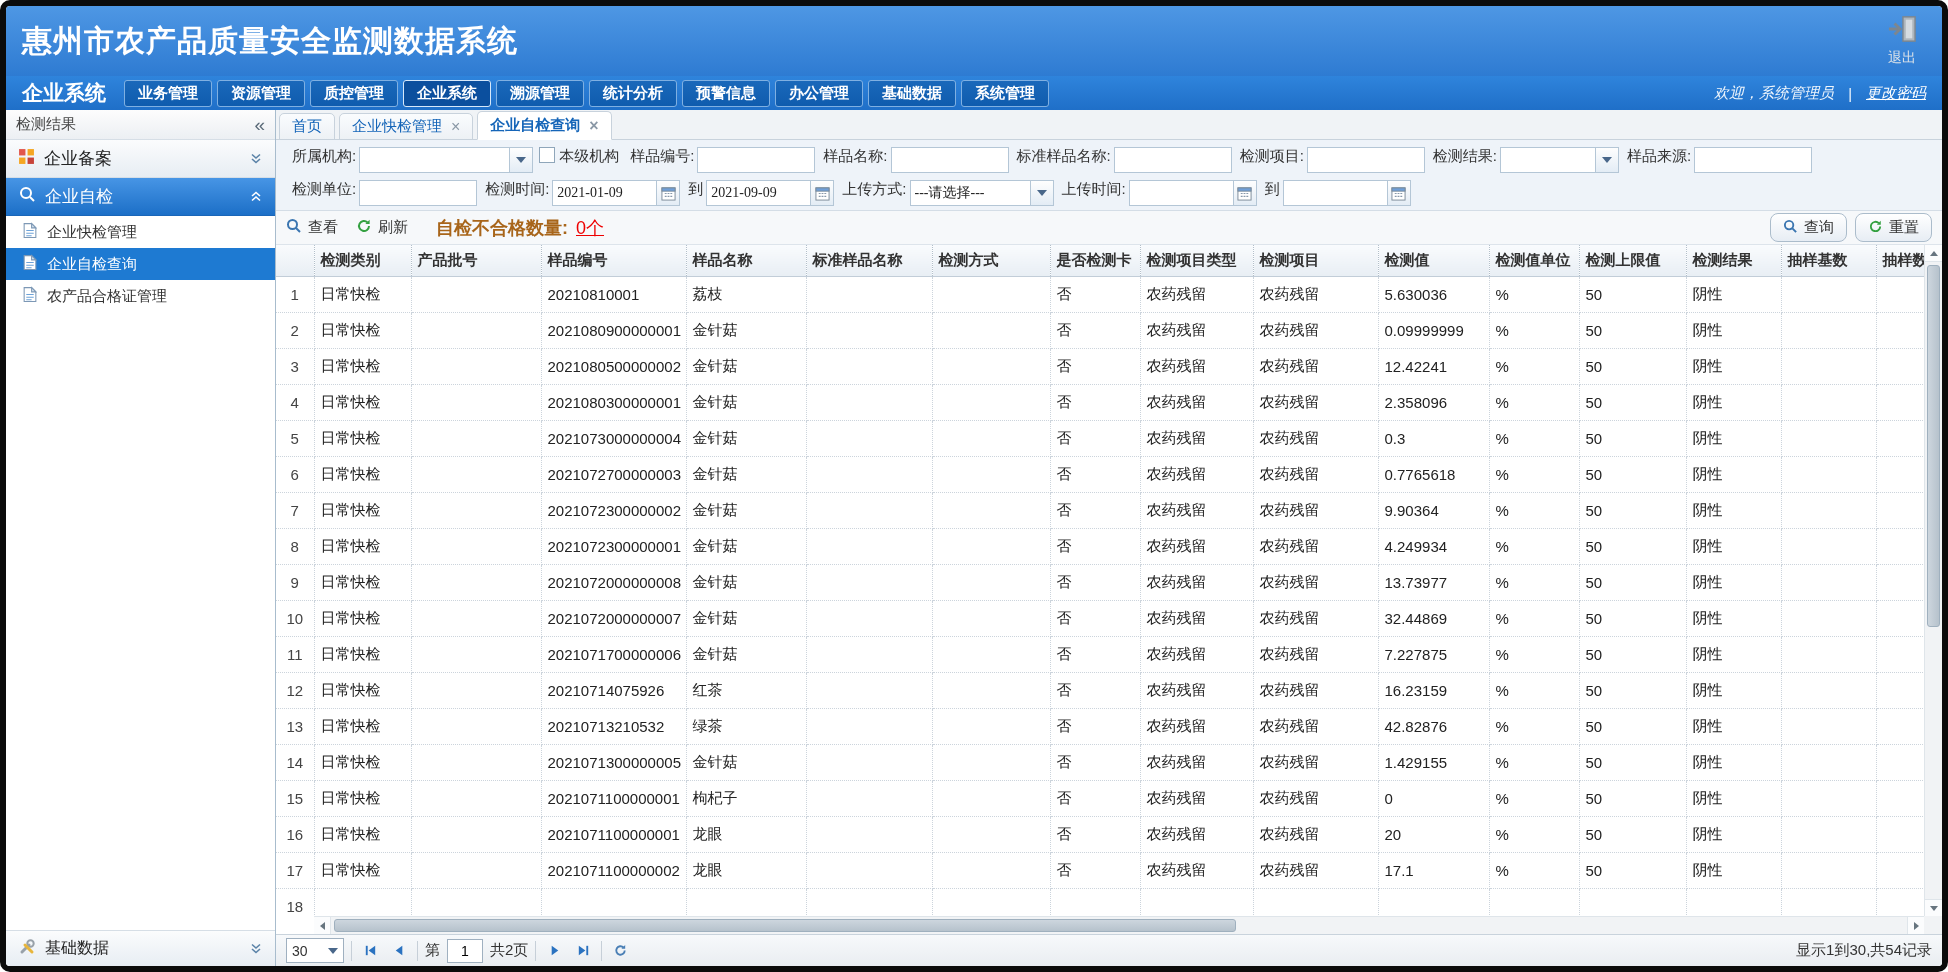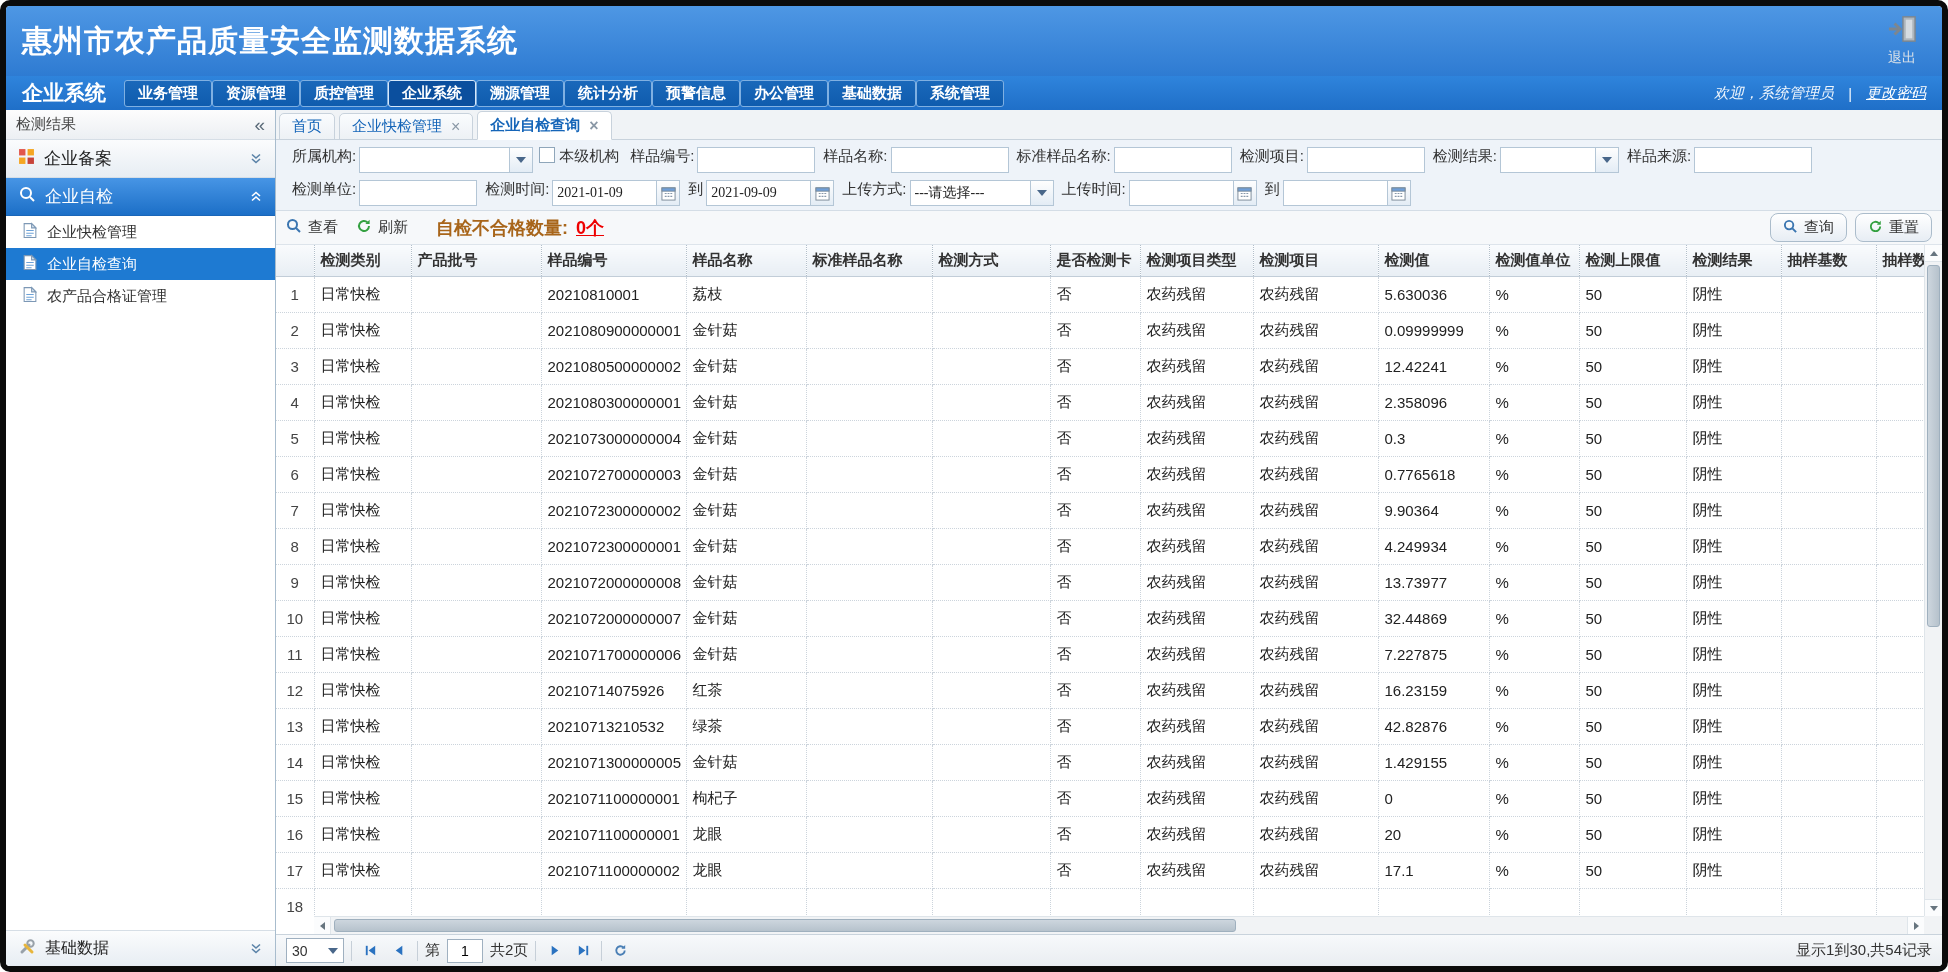--- a/index.html
+++ b/index.html
@@ -13,21 +13,21 @@
   .app-header { flex:0 0 70px; background:linear-gradient(180deg,#4e97e4,#2e7bd2);
                 display:flex; align-items:center; justify-content:space-between; padding:0 16px; }
   .app-title { color:#fff; font-size:30px; font-weight:bold; letter-spacing:1px; }
   .logout { display:flex; flex-direction:column; align-items:center; gap:2px; cursor:pointer; margin-right:8px; }
   .logout-label { color:#dde3e8; font-size:14px; }
 
   
   .nav-bar { flex:0 0 34px; background:linear-gradient(180deg,#2f84dc,#1f6fc8);
              display:flex; align-items:center; padding:0 8px; }
   .nav-system-label { color:#fff; font-size:21px; font-weight:bold; margin:0 18px 0 8px; white-space:nowrap; }
-  .nav-menu { display:flex; align-items:center;justify-content:center; }
+  .nav-menu { display:flex; gap:5px; align-items:center;justify-content:center; }
   .nav-btn { background:linear-gradient(180deg,#1a68ba,#0f5cae); border:1px solid #7fb0e2; border-radius:3px;
              color:#fff; font-size:15px; font-weight:bold; padding:3px 13px; cursor:pointer; white-space:nowrap; }
   .nav-btn.active { background:#0b4f9e; border-color:#d6e8fa; }
   .nav-right { margin-left:auto; display:flex; align-items:center; gap:14px; color:#eef5fc;
                font-size:15px; font-style:italic; padding-right:8px; white-space:nowrap; }
   .change-pwd { color:#ffffff; text-decoration:underline; cursor:pointer; }
 
   
   .content { flex:1; display:flex; min-height:0; }
 
@@ -79,21 +79,21 @@
   .tri-down { width:0; height:0; border-left:5px solid transparent; border-right:5px solid transparent;
               border-top:6px solid #49678a; }
   .checkbox { width:16px; height:16px; border:1px solid #8fa6ba; background:#fff; margin-left:6px; cursor:pointer; }
 
   
   .grid-toolbar { flex:0 0 34px; background:#f6f8fa; border-bottom:1px solid #dde4eb;
                   display:flex; align-items:center; padding:0 10px; }
   .tool-link { display:flex; align-items:center; gap:6px; font-size:15px; color:#333;
                cursor:pointer; margin-right:18px; }
   .fail-label { font-size:18px; font-weight:bold; color:#a8651a; margin-left:10px; white-space:nowrap; }
-  .fail-value { font-size:18px; font-weight:bold; color:#ee0000; text-decoration:underline;
+  .fail-value { font-size:18px; font-weight:normal; color:#ee0000; text-decoration:underline;
                 margin-left:8px; cursor:pointer; }
   .toolbar-right { margin-left:auto; display:flex; gap:8px; }
   .btn { display:inline-flex; align-items:center; gap:6px; border:1px solid #abbccb; border-radius:8px;
          background:linear-gradient(180deg,#ffffff,#e7edf4); padding:4px 12px; font-size:15px;
          color:#333; cursor:pointer; font-family:inherit; }
 
   
   .table-area { flex:1; position:relative; overflow:hidden; min-height:0; }
   .table-clip { position:absolute; left:0; top:0; right:18px; bottom:18px; overflow:hidden; }
   table.grid { border-collapse:collapse; table-layout:fixed; }

